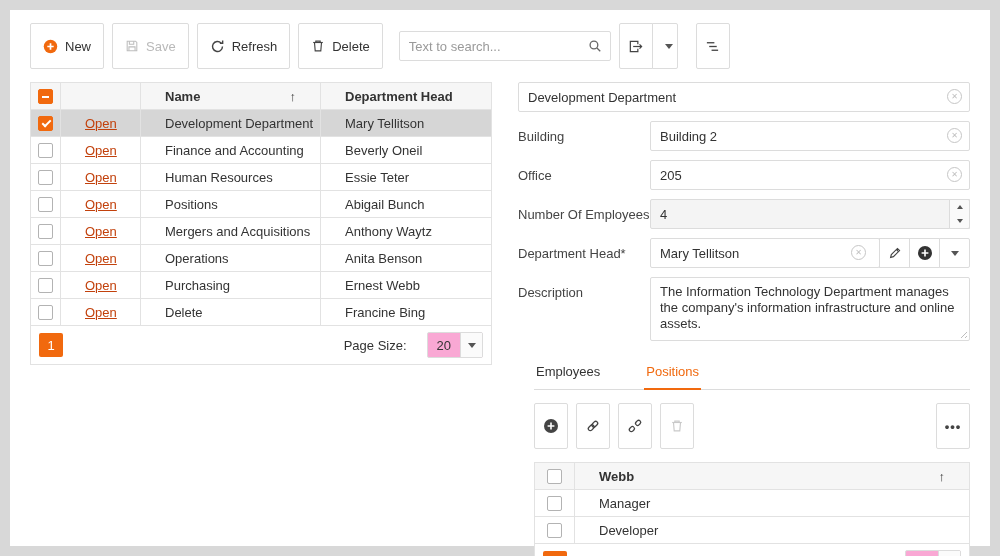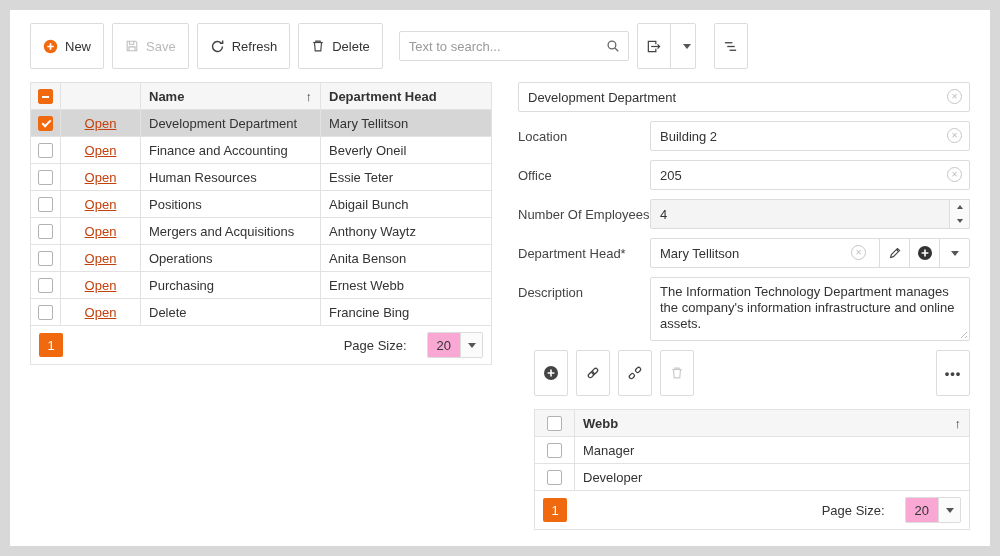--- a/index.html
+++ b/index.html
@@ -23,21 +23,21 @@
   .btn{
     display:inline-flex;align-items:center;gap:7px;height:46px;padding:0 12px;
     background:#fff;border:1px solid var(--border);border-radius:2px;
     color:var(--text);cursor:pointer;font:inherit;white-space:nowrap;
   }
   .btn svg{display:block;flex:none;}
   .btn.disabled{color:#b9b9b9;}
   .icon-btn{width:34px;padding:0;justify-content:center;}
   .search{position:relative;margin-left:8px;}
   .search input{
-    width:230px;height:30px;border:1px solid var(--border);border-radius:2px;
+    width:212px;height:30px;border:1px solid var(--border);border-radius:2px;
     padding:0 44px 0 9px;font:inherit;color:var(--text);
   }
   .search input::placeholder{color:#9a9a9a;}
   .search .mag{
     position:absolute;right:1px;top:1px;width:30px;height:28px;
     display:flex;align-items:center;justify-content:center;color:#666;cursor:pointer;
   }
   .group{display:inline-flex;}
   .group .btn{border-radius:0;}
   .group .btn:first-child{border-radius:2px 0 0 2px;}
@@ -46,21 +46,21 @@
   .gap{width:2px;}
 
   
   .content{display:flex;gap:26px;padding:3px 20px 0 20px;}
   .master{width:462px;flex:none;}
   .detail-panel{flex:1;min-width:0;}
 
   
   table.grid{border-collapse:collapse;width:100%;background:#fff;table-layout:fixed;}
   .grid th,.grid td{
-    border:1px solid var(--grid-border);padding:0 8px;height:27px;
+    border:1px solid var(--grid-border);padding:0 24px;height:27px;
     text-align:left;font-weight:normal;overflow:hidden;white-space:nowrap;
   }
   .grid th{background:#f6f6f6;font-weight:600;color:#333;}
   .grid .c-check{text-align:center;padding:0;}
   .grid .c-open{text-align:center;}
   .open{ text-decoration:underline;cursor:pointer;color:#c2410c;}
   tr.sel td{background:#d6d6d6;}
   .hflex{display:flex;align-items:center;justify-content:space-between;}
   .sort-arrow{font-weight:600;color:#333;}
 
@@ -313,21 +313,21 @@
     <div class="detail-panel">
 
       <div class="frow">
         <div class="editor">
           <input class="tbox" value="Development Department" style="">
           <span class="clear"></span>
         </div>
       </div>
 
       <div class="frow">
-        <label>Location</label>
+        <label>Building</label>
         <div class="editor">
           <input class="tbox" value="Building 2" style="">
           <span class="clear"></span>
         </div>
       </div>
 
       <div class="frow">
         <label>Office</label>
         <div class="editor">
           <input class="tbox" value="205" style="">
@@ -370,20 +370,24 @@
       </div>
 
       <div class="frow">
         <label>Description</label>
         <div class="editor">
           <textarea class="tarea" style="">The Information Technology Department manages the company's information infrastructure and online assets.</textarea>
           <span class="grip"></span>
         </div>
       </div>
 
+      <div class="tabs">
+        <span class="tab">Employees</span>
+        <span class="tab active">Positions</span>
+      </div>
 
       <div class="dtoolbar">
         <button class="btn icon-btn">
           <svg width="16" height="16" viewBox="0 0 16 16">
               <circle cx="8" cy="8" r="7" fill="#444"></circle>
               <path d="M8 4.6v6.8M4.6 8h6.8" stroke="#fff" stroke-width="1.6"></path>
             </svg>
         </button>
         <button class="btn icon-btn">
           <svg width="16" height="16" viewBox="0 0 16 16" fill="none" stroke="#444" stroke-width="1.3">

